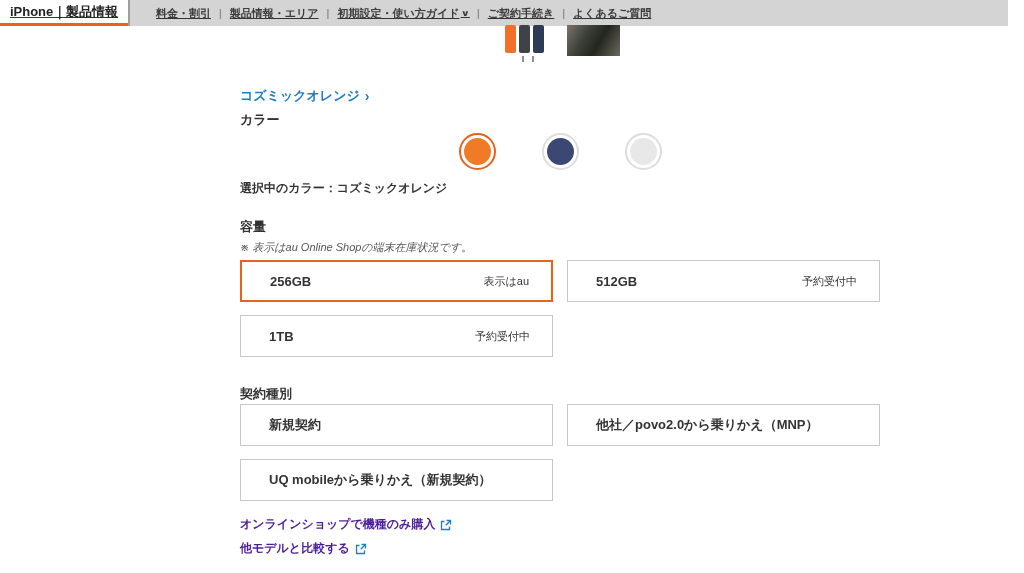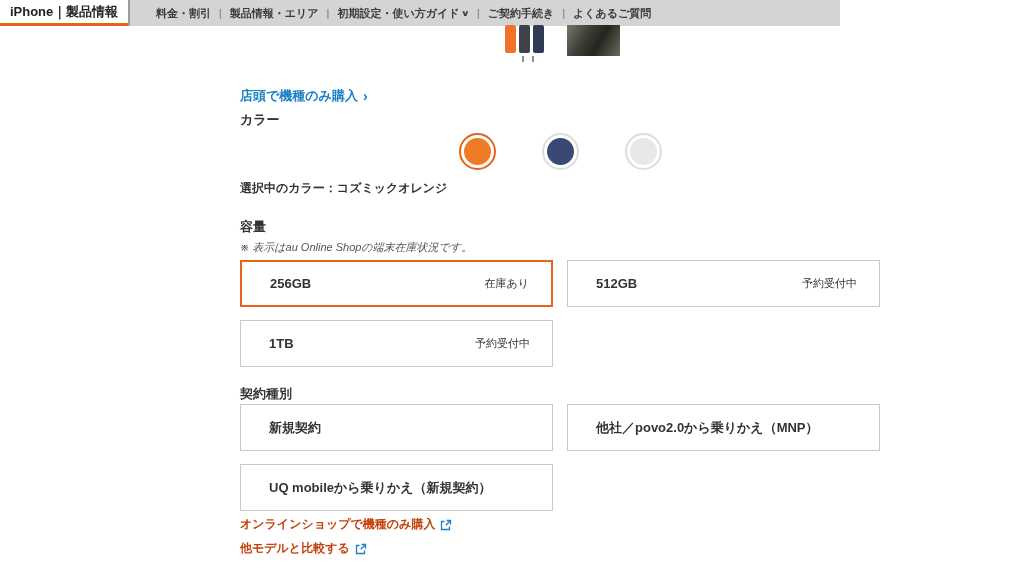--- a/index.html
+++ b/index.html
@@ -1,21 +1,21 @@
 <!DOCTYPE html>
 <html lang="ja"><head>
 <meta charset="utf-8">
 <style>
   html,body{margin:0;padding:0;background:#fff;}
   .page{position:relative;width:1024px;height:573px;background:#ffffff;overflow:hidden;
         font-family:"Liberation Sans","DejaVu Sans",sans-serif;color:#333;}
 
   
-  .topstrip{position:absolute;top:0;left:0;width:840px;height:26px;background:#d4d4d4;
-            display:flex;align-items:stretch;}
+  .topstrip{position:absolute;top:0;left:0;width:1008px;height:26px;background:#d4d4d4;
+            display:flex;align-items:stretch;text-decoration:underline;}
   .brand-tab{box-sizing:border-box;width:128px;background:#ffffff;border-bottom:3px solid #e8621a;
              display:flex;align-items:center;justify-content:center;
              font-size:13px;font-weight:bold;color:#222;cursor:pointer;white-space:nowrap;}
   .tab-divider{width:2px;background:#9e9e9e;}
   .nav-links{display:flex;align-items:center;font-size:11px;font-weight:bold;color:#3c3c3c;
              padding-left:18px;white-space:nowrap;}
   .nav-links .nav-item{padding:0 8px;color:#3c3c3c;text-decoration:none;cursor:pointer;
                        display:inline-flex;align-items:center;}
   .nav-links .sep{color:#8f8f8f;font-size:10px;}
   .chev{font-size:8px;margin-left:3px;transform:scaleX(1.4);}
@@ -38,28 +38,28 @@
           border:2px solid #ddd;display:flex;align-items:center;justify-content:center;cursor:pointer;}
   .swatch.selected{border:2px solid #e8621a;}
   .swatch-inner{width:27px;height:27px;border-radius:50%;}
   .sel-label{position:absolute;left:240px;top:180px;width:640px;text-align:left;
              font-size:12px;font-weight:600;color:#333;}
 
   .note{position:absolute;left:240px;top:240px;font-size:11px;color:#555;font-style:italic;}
 
   .opt-grid{position:absolute;left:240px;display:grid;grid-template-columns:313px 313px;
             gap:13px 14px;}
-  .opt{box-sizing:border-box;height:47px;background:#fff;border:1px solid #c9c9c9;
+  .opt{box-sizing:border-box;height:42px;background:#fff;border:1px solid #c9c9c9;
        display:flex;align-items:center;justify-content:space-between;
        padding:0 22px 0 28px;cursor:pointer;text-align:right;}
   .opt.selected{border:2px solid #e8621a;}
   .opt-label{font-size:13px;font-weight:bold;color:#333;}
   .opt-status{font-size:11px;color:#333;}
 
-  .buy-link{position:absolute;left:240px;font-size:12px;font-weight:600;color:#c2410c;
+  .buy-link{position:absolute;left:240px;font-size:12px;font-weight:600;color:#4c1d95;
             display:flex;align-items:center;gap:5px;cursor:pointer;text-decoration:none;}
 </style>
 </head>
 <body>
 
 <div class="page">
 
   <div class="topstrip">
     <div class="brand-tab">
       <span>iPhone｜製品情報</span>
@@ -82,21 +82,21 @@
   </div>
 
   <div class="thumb-phone" style="left: 505px; background-color: rgb(241, 112, 42);"></div>
   <div class="thumb-phone" style="left: 519px; background-color: rgb(63, 67, 71);"></div>
   <div class="thumb-phone" style="left: 533px; background-color: rgb(47, 58, 87);"></div>
   <div class="tick" style="left:522px"></div>
   <div class="tick" style="left:532px"></div>
   <div class="thumb-photo"></div>
 
   <a class="compare">
-    <span>店頭で機種のみ購入</span>
+    <span>コズミックオレンジ</span>
     <span class="chev-r">›</span>
   </a>
 
   <div class="sec-title" style="top:111px">カラー</div>
   <div class="swatch-row">
     <div class="swatch selected">
       <div class="swatch-inner" style="background-color: rgb(239, 123, 39);"></div>
     </div>
     <div class="swatch">
       <div class="swatch-inner" style="background-color: rgb(59, 72, 115);"></div>
@@ -105,21 +105,21 @@
       <div class="swatch-inner" style="background-color: rgb(232, 232, 232);"></div>
     </div>
   </div>
   <div class="sel-label">選択中のカラー：コズミックオレンジ</div>
 
   <div class="sec-title" style="top:218px">容量</div>
   <div class="note">※ 表示はau Online Shopの端末在庫状況です。</div>
   <div class="opt-grid" style="top:260px">
     <div class="opt selected">
       <span class="opt-label">256GB</span>
-      <span class="opt-status">在庫あり</span>
+      <span class="opt-status">表示はau</span>
     </div>
     <div class="opt">
       <span class="opt-label">512GB</span>
       <span class="opt-status">予約受付中</span>
     </div>
     <div class="opt">
       <span class="opt-label">1TB</span>
       <span class="opt-status">予約受付中</span>
     </div>
   </div>

